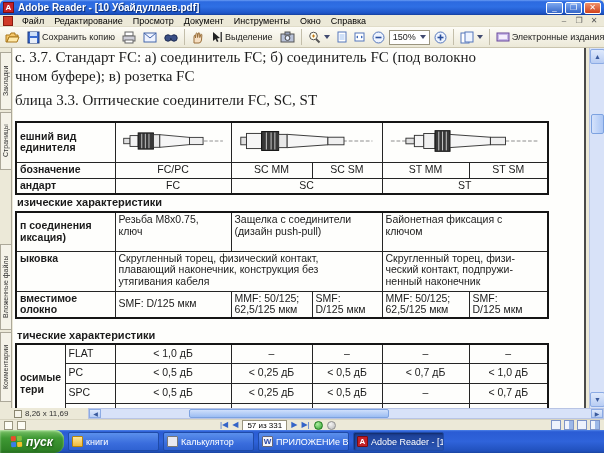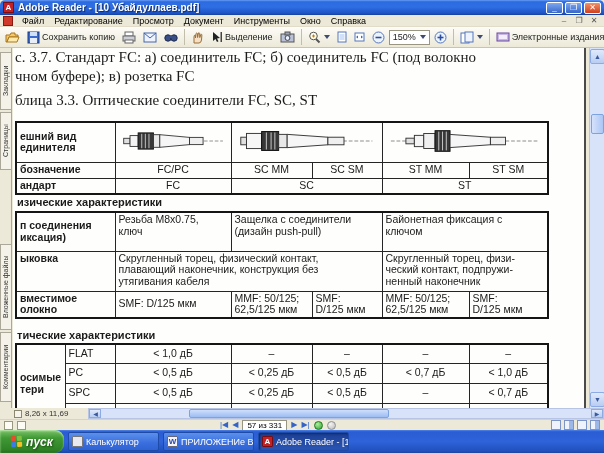--- a/index.html
+++ b/index.html
@@ -514,20 +514,24 @@
     <div class="startbtn">
       <span class="flag">
           <i></i>
           <i></i>
           <i></i>
           <i></i>
         </span>
       <span>пуск</span>
     </div>
     <div class="taskbtn">
+      <span class="tico folder"></span>
+      <span>книги</span>
+    </div>
+    <div class="taskbtn">
       <span class="tico calc"></span>
       <span>Калькулятор</span>
     </div>
     <div class="taskbtn">
       <span class="tico word">W</span>
       <span>ПРИЛОЖЕНИе В - M...</span>
     </div>
     <div class="taskbtn active">
       <span class="tico adobe">A</span>
       <span>Adobe Reader - [10 ...</span>

